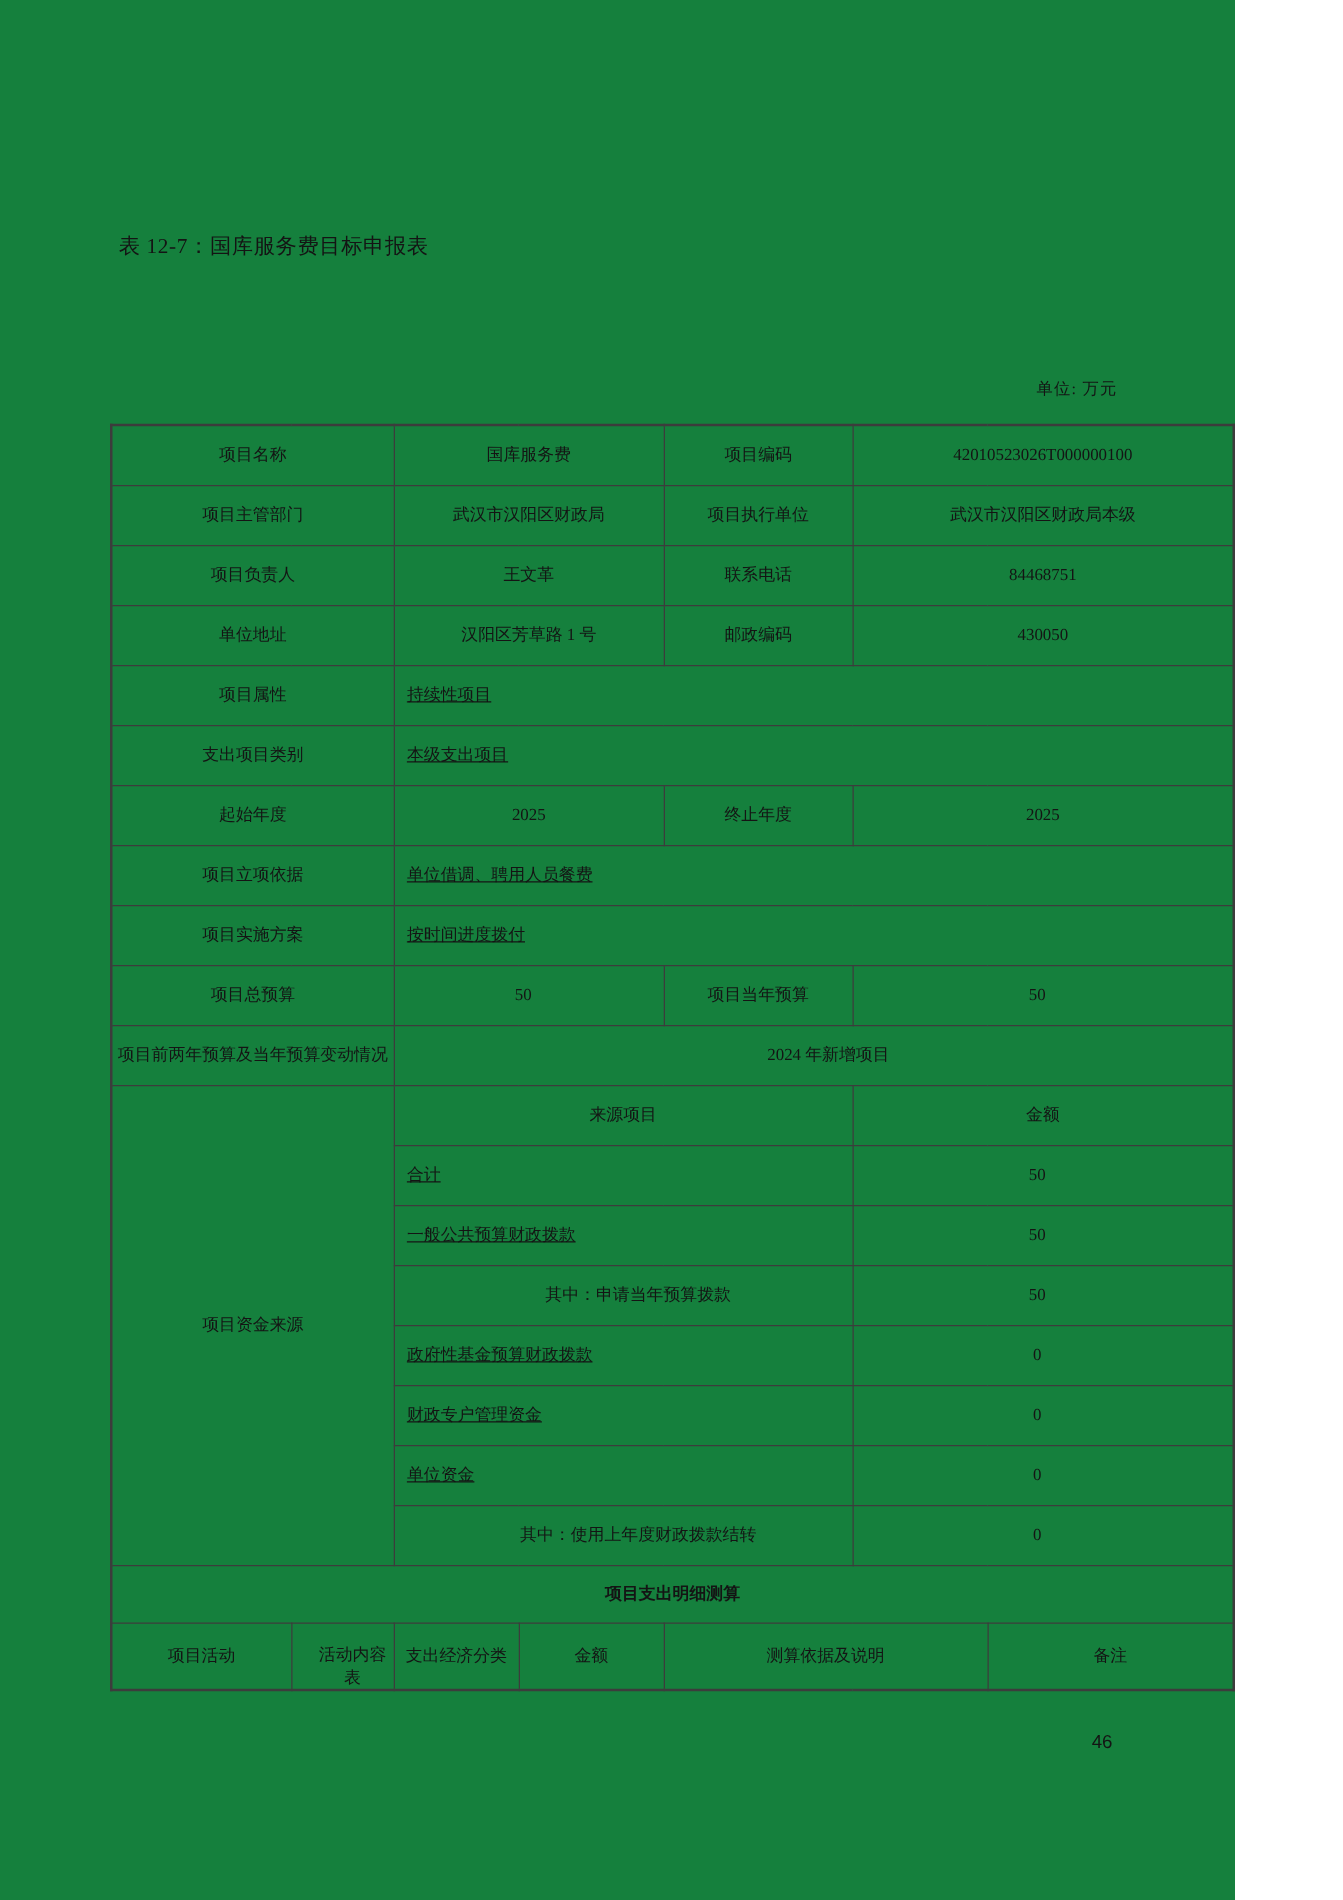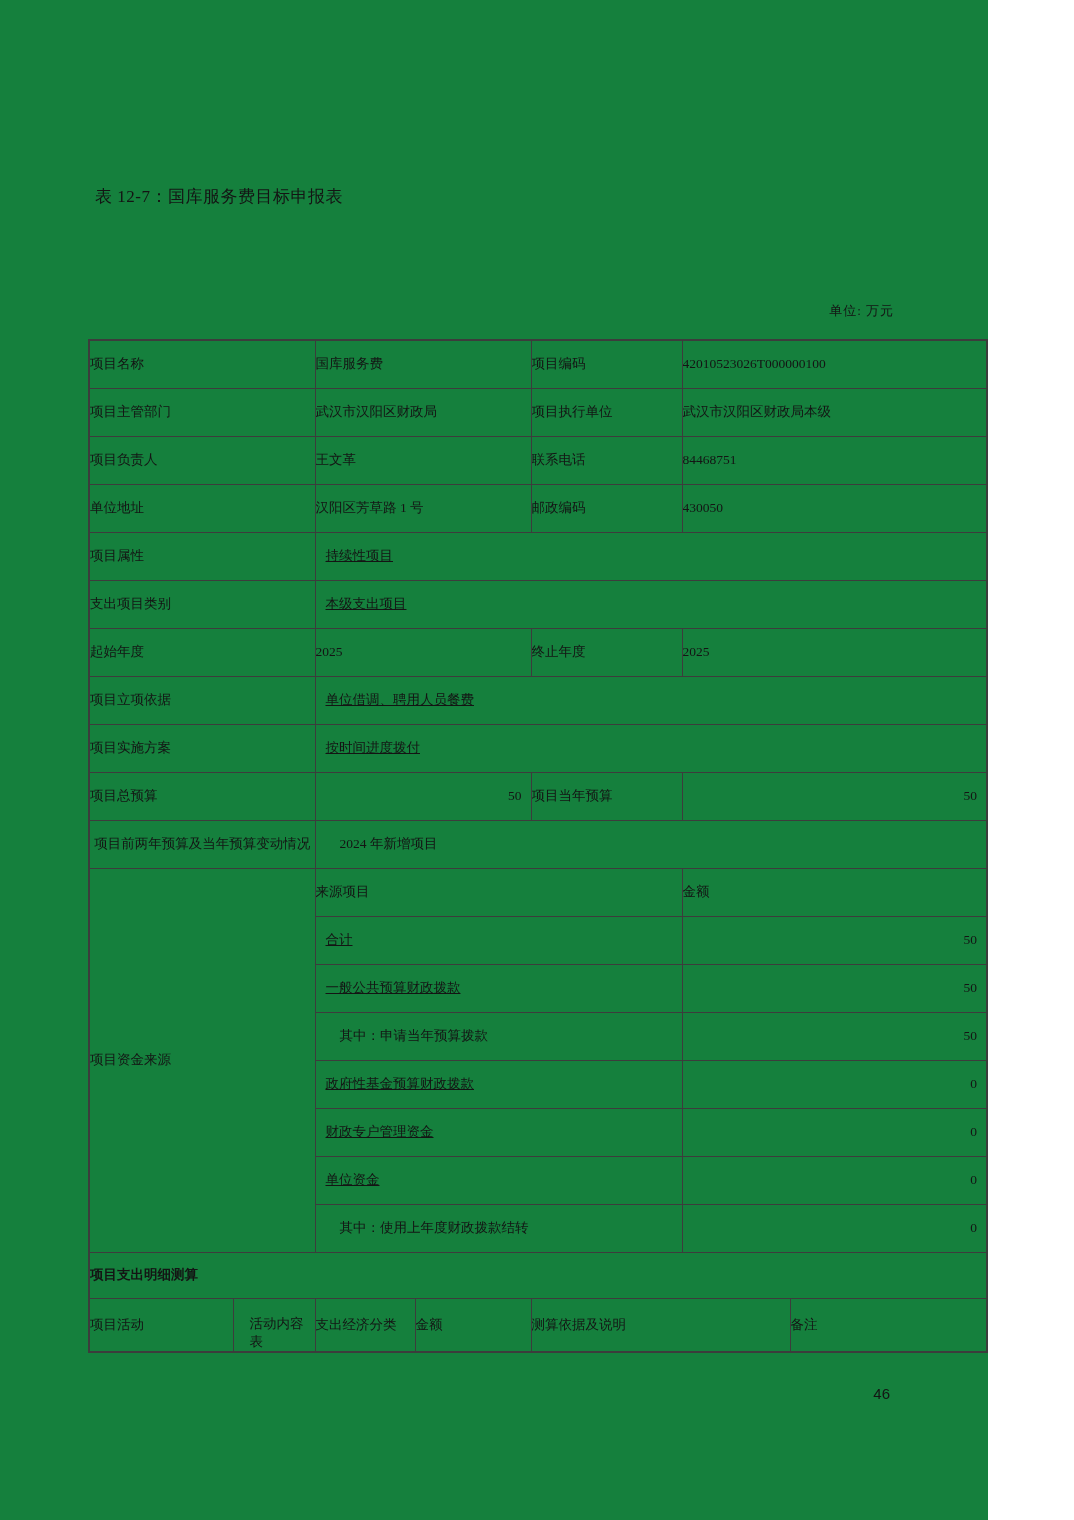--- a/index.html
+++ b/index.html
@@ -54,24 +54,24 @@
     border: 2px solid #3c3c3c;
   }
   table.form td {
     border: 1px solid #3c3c3c;
     font-size: 13.5px;
     height: 48px;
     vertical-align: middle;
     overflow: hidden;
     word-break: break-all;
   }
-  td.c  { }
+  td.c  { text-align: center; }
   td.l  { text-align: left;  padding-left: 10px; text-decoration: underline; }
-  td.l2 { text-align: left;  padding-left: 24px; }
-  td.r  { text-align: right; padding-right: 9px; }
+  td.l2 { text-align: center;  padding-left: 24px; }
+  td.r  { text-align: center; padding-right: 9px; }
   td.small { font-size: 12.5px; white-space: nowrap; text-align: center; }
   td.bold  { font-weight: bold; }
   td.low   { padding-top: 16px; padding-left: 16px; }
   tr.title-row td { height: 46px; margin-left: 42px; }
   .page-number {
     position: absolute;
     top: 1385px;
     right: 98px;
     font-family: "Liberation Sans", "DejaVu Sans", sans-serif;
     font-size: 15px;

